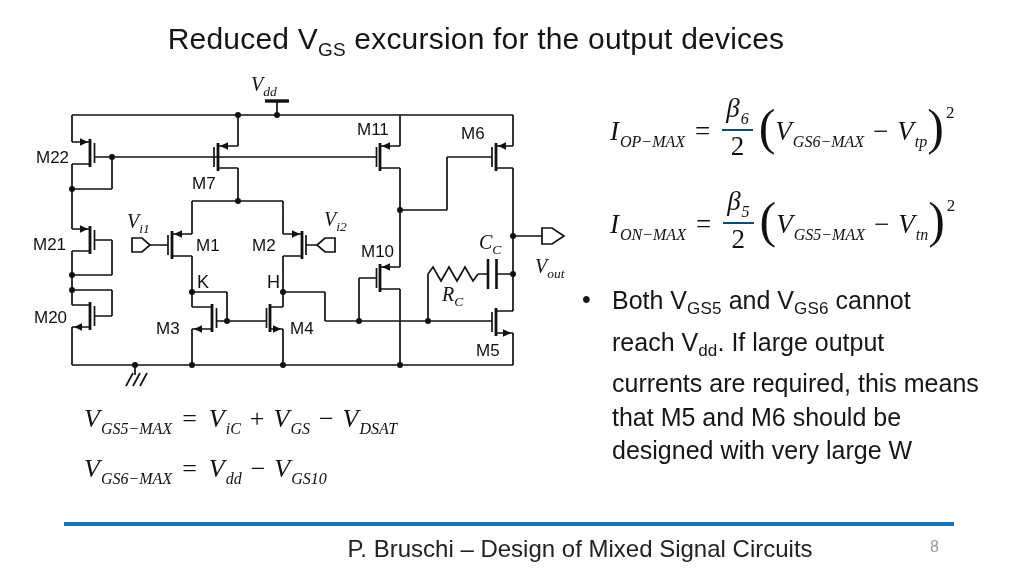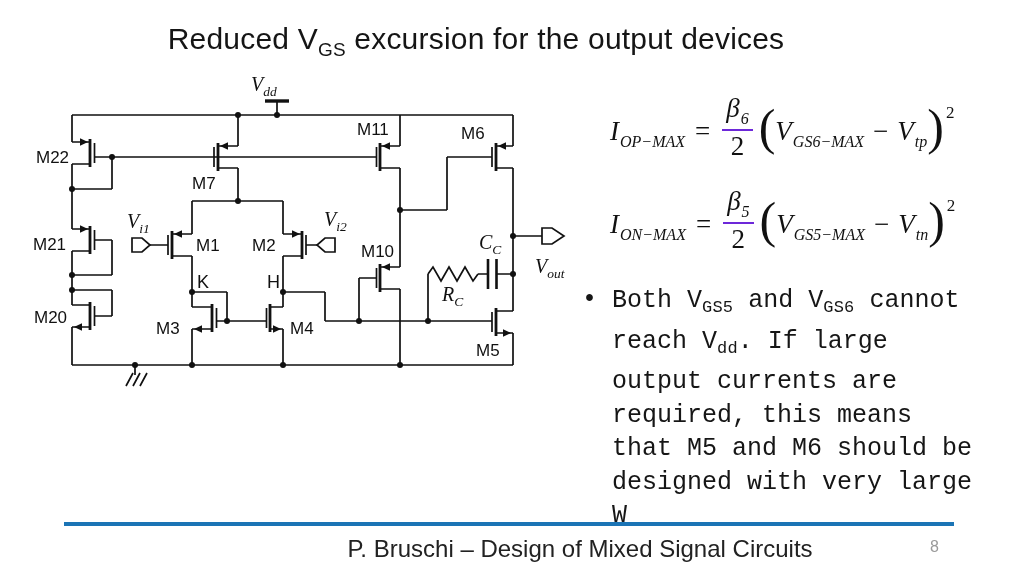--- a/index.html
+++ b/index.html
@@ -25,29 +25,29 @@
   .eqblock2{position:absolute;left:84px;top:404px;}
   .eq{
     font-family:"Liberation Serif",serif;font-style:italic;
     font-size:27px;color:#111;white-space:nowrap;margin-bottom:14px;
   }
   .eqblock2 .eq{font-size:26px;margin-bottom:16px;}
   .eq .sub{font-size:16px;vertical-align:-7px;margin-left:1px;}
   .eq .eqs{margin:0 12px 0 10px;font-style:normal;}
   .eq .op{margin:0 9px;font-style:normal;}
   .eq .frac{display:inline-block;vertical-align:middle;text-align:center;margin:0 6px 12px 0;}
-  .eq .num{display:block;border-bottom:2px solid #6d28d9;padding:0 4px 1px;line-height:1.1;}
+  .eq .num{display:block;border-bottom:2px solid #0c4a6e;padding:0 4px 1px;line-height:1.1;}
   .eq .den{display:block;line-height:1.1;padding-top:1px;font-style:normal;}
   .eq .paren{font-style:normal;font-size:50px;vertical-align:middle;line-height:0.9;position:relative;top:-6px;font-weight:200;}
   .eq .pow{font-style:normal;font-size:17px;position:relative;top:-22px;margin-left:2px;}
   
   .bullets{position:absolute;left:578px;top:284px;width:402px;
     font-size:25px;line-height:33.5px;color:#161616;}
   .bullets ul{list-style:none;margin:0;padding:0;}
-  .bullets li{position:relative;padding-left:34px;margin-bottom:3px;font-family:Liberation Mono, monospace;}
+  .bullets li{position:relative;padding-left:34px;margin-bottom:3px;}
   .bullets li::before{content:"\2022";position:absolute;left:4px;top:-1px;}
   .bsub{font-size:17px;vertical-align:-5px;letter-spacing:0.2px;}
   
   .footer-line{position:absolute;left:64px;top:522px;width:890px;height:4px;background:#1b74b5;}
   .footer-text{position:absolute;left:160px;top:535px;width:840px;text-align:center;
     font-size:24px;color:#222;}
   .page-num{position:absolute;left:930px;top:538px;font-size:16px;color:#9a9a9a;}
 </style>
 </head>
 <body>
@@ -213,20 +213,22 @@
   </g>
 </svg>
 </div>
 
 <div class="eqblock1">
   <div class="eq"><span>I</span><span class="sub">OP−MAX</span><span class="eqs">=</span><span class="frac"><span class="num"><span>β</span><span class="sub">6</span></span><span class="den">2</span></span><span class="paren">(</span><span>V</span><span class="sub">GS6−MAX</span><span class="op">−</span><span>V</span><span class="sub">tp</span><span class="paren">)</span><span class="pow">2</span></div>
   <div class="eq"><span>I</span><span class="sub">ON−MAX</span><span class="eqs">=</span><span class="frac"><span class="num"><span>β</span><span class="sub">5</span></span><span class="den">2</span></span><span class="paren">(</span><span>V</span><span class="sub">GS5−MAX</span><span class="op">−</span><span>V</span><span class="sub">tn</span><span class="paren">)</span><span class="pow">2</span></div>
 </div>
 
 <div class="eqblock2">
+  <div class="eq"><span>V</span><span class="sub">GS5−MAX</span><span class="eqs">=</span><span>V</span><span class="sub">iC</span><span class="op">+</span><span>V</span><span class="sub">GS</span><span class="op">−</span><span>V</span><span class="sub">DSAT</span></div>
+  <div class="eq"><span>V</span><span class="sub">GS6−MAX</span><span class="eqs">=</span><span>V</span><span class="sub">dd</span><span class="op">−</span><span>V</span><span class="sub">GS10</span></div>
 </div>
 
 <div class="bullets">
   <ul>
     <li><span>Both V</span><span class="bsub">GS5</span><span> and V</span><span class="bsub">GS6</span><span> cannot reach V</span><span class="bsub">dd</span><span>. If large output currents are required, this means that M5 and M6 should be designed with very large W</span></li>
   </ul>
 </div>
 
 <div class="footer-line"></div>
 <div class="footer-text">P. Bruschi – Design of Mixed Signal Circuits</div>

